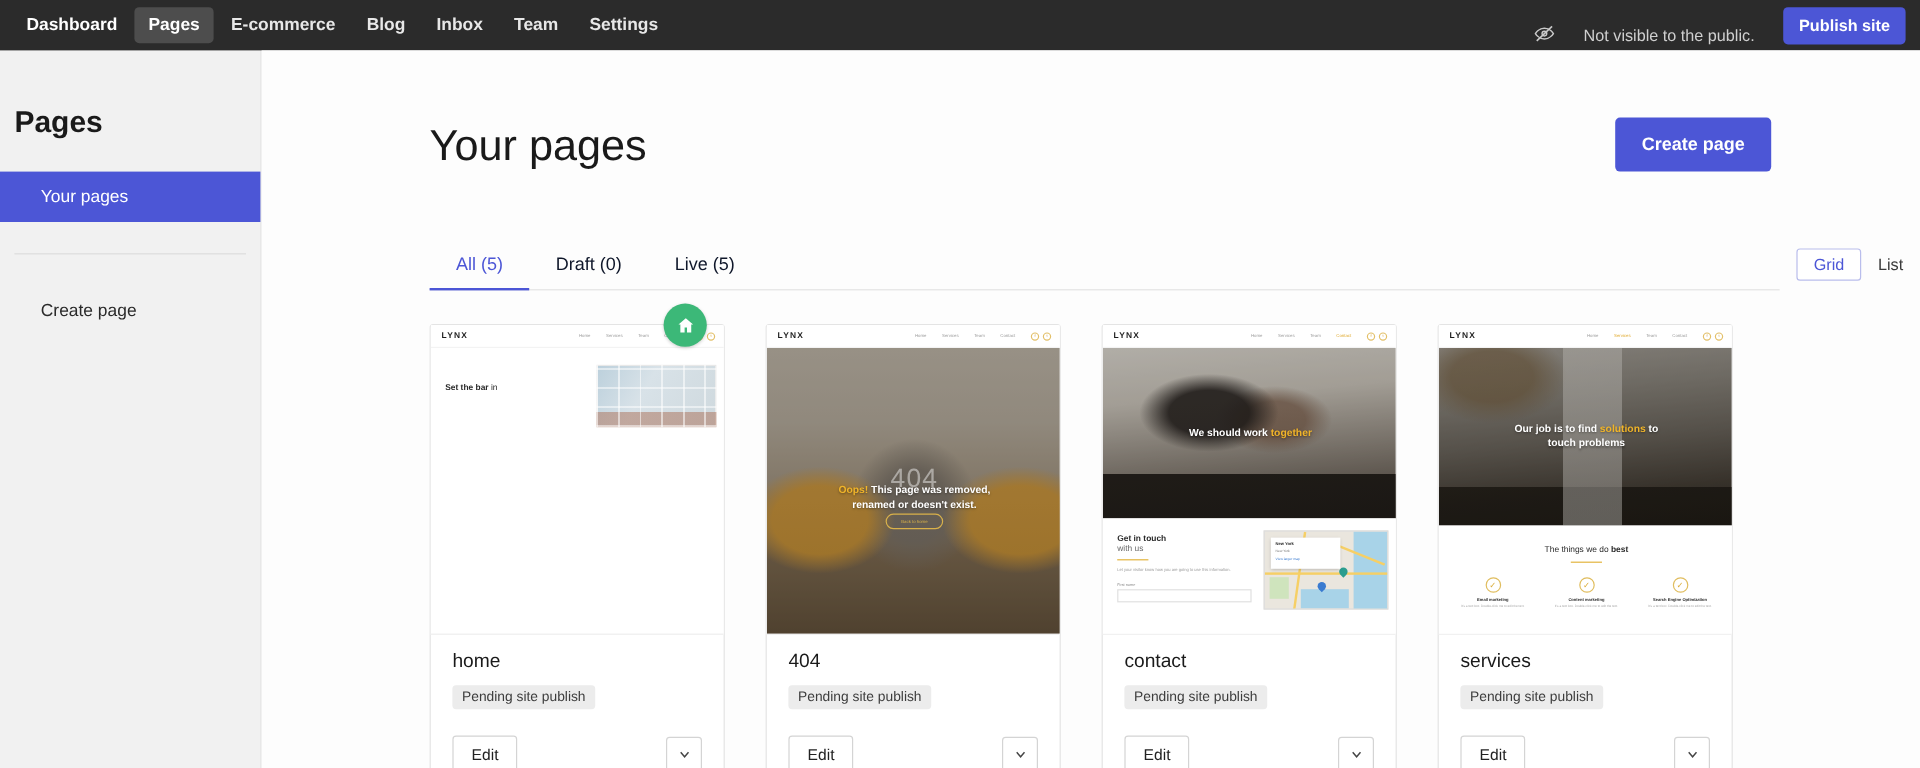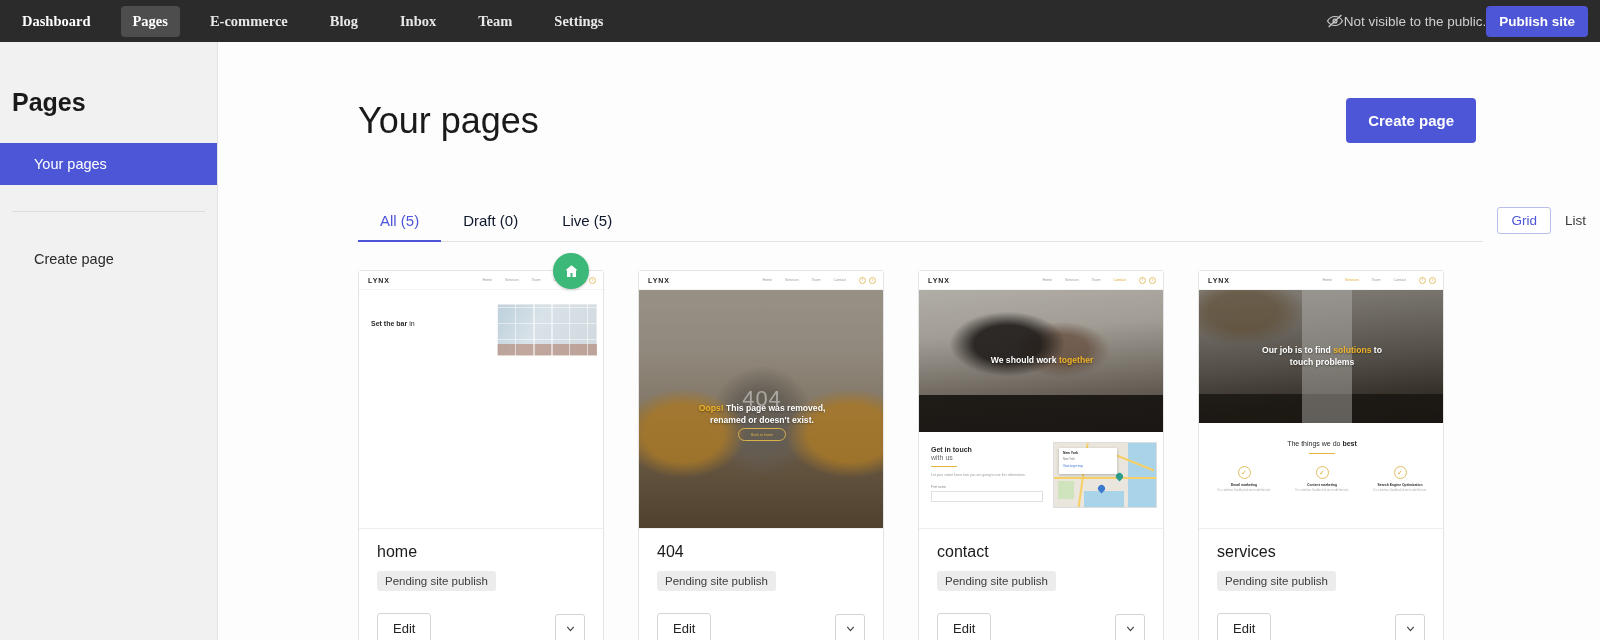--- a/index.html
+++ b/index.html
@@ -11,29 +11,29 @@
   }
 
   
   .topnav {
     height: 42px; width: 100%;
     background: #2b2b2b;
     display: flex; align-items: center;
     padding: 0 12px 0 10px;
     position: relative;
   }
-  .topnav-left { display: flex; align-items: center; gap: 18px; font-family: Liberation Serif, serif; }
+  .topnav-left { display: flex; align-items: center; gap: 2px; }
   .topnav-item {
     color: #e8e8e8; font-size: 14.5px; font-weight: bold;
     padding: 7px 12px; border-radius: 4px; white-space: nowrap;
     cursor: pointer;
   }
   .topnav-item.active { background: #4d4d4d; color: #ffffff; }
   .topnav-right {
-    margin-left: auto; display: flex; align-items: center; gap: 0;
+    margin-left: auto; display: flex; align-items: flex-end; gap: 24px;
   }
   .eye-off-icon { width: 18px; height: 18px; display: block; }
   .visibility-text { color: #cfcfcf; font-size: 13.5px; }
   .publish-btn {
     background: #4c56d6; color: #fff; font-size: 13.5px; font-weight: bold;
     border: none; border-radius: 4px; padding: 8px 13px; cursor: pointer;
     font-family: "Liberation Sans", sans-serif;
   }
 
   
@@ -460,21 +460,21 @@
                 <span class="mini-navitem">Home</span>
                 <span class="mini-navitem hl">Services</span>
                 <span class="mini-navitem">Team</span>
                 <span class="mini-navitem">Contact</span>
               </span>
               <span class="mini-social">
                 <span class="mini-soc">f</span>
                 <span class="mini-soc">t</span>
               </span>
             </div>
-            <div class="mini-hero" style="height:133px;">
+            <div class="mini-hero" style="height:148px;">
               <div class="photo" style="background:
                   linear-gradient(175deg,#a9a49c 0%,#8d887f 26%,#6d675e 52%,#474037 78%,#2e2822 100%);"></div>
               <div class="photo" style="background:
                   linear-gradient(90deg,transparent 0 42%,rgba(235,232,226,.45) 42% 62%,transparent 62% 100%),
                   linear-gradient(0deg,rgba(30,26,20,.8) 0 22%,transparent 22% 100%),
                   radial-gradient(ellipse at 18% 16%,rgba(120,95,60,.6) 0 12%,transparent 22%);"></div>
               <div class="hero-overlay" style="background:rgba(0,0,0,.22);"></div>
               <div class="hero-text">
                 <span>Our job is to find </span><span class="hl">solutions</span><span> to</span><br>
                 <span>touch problems</span>

